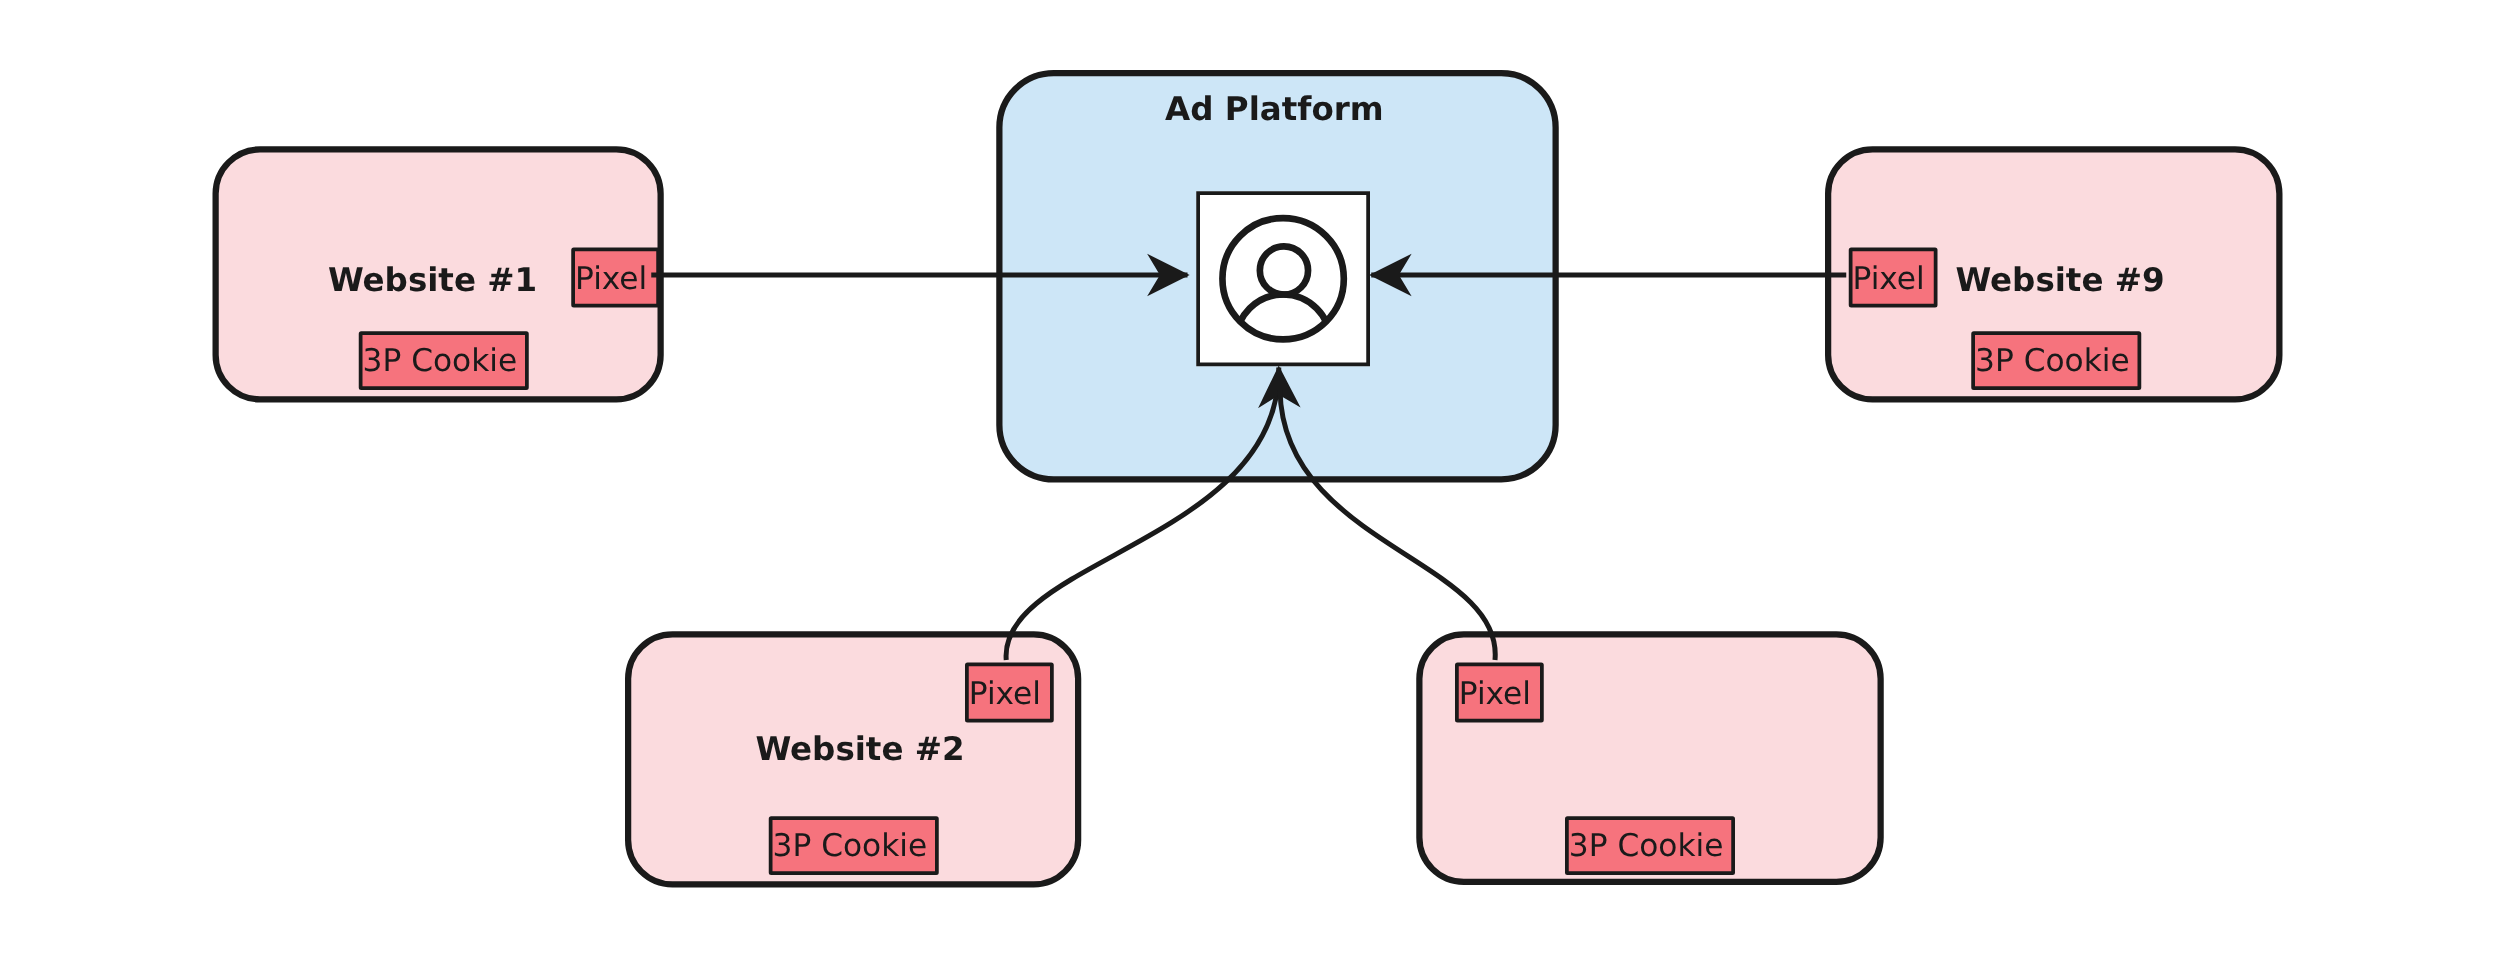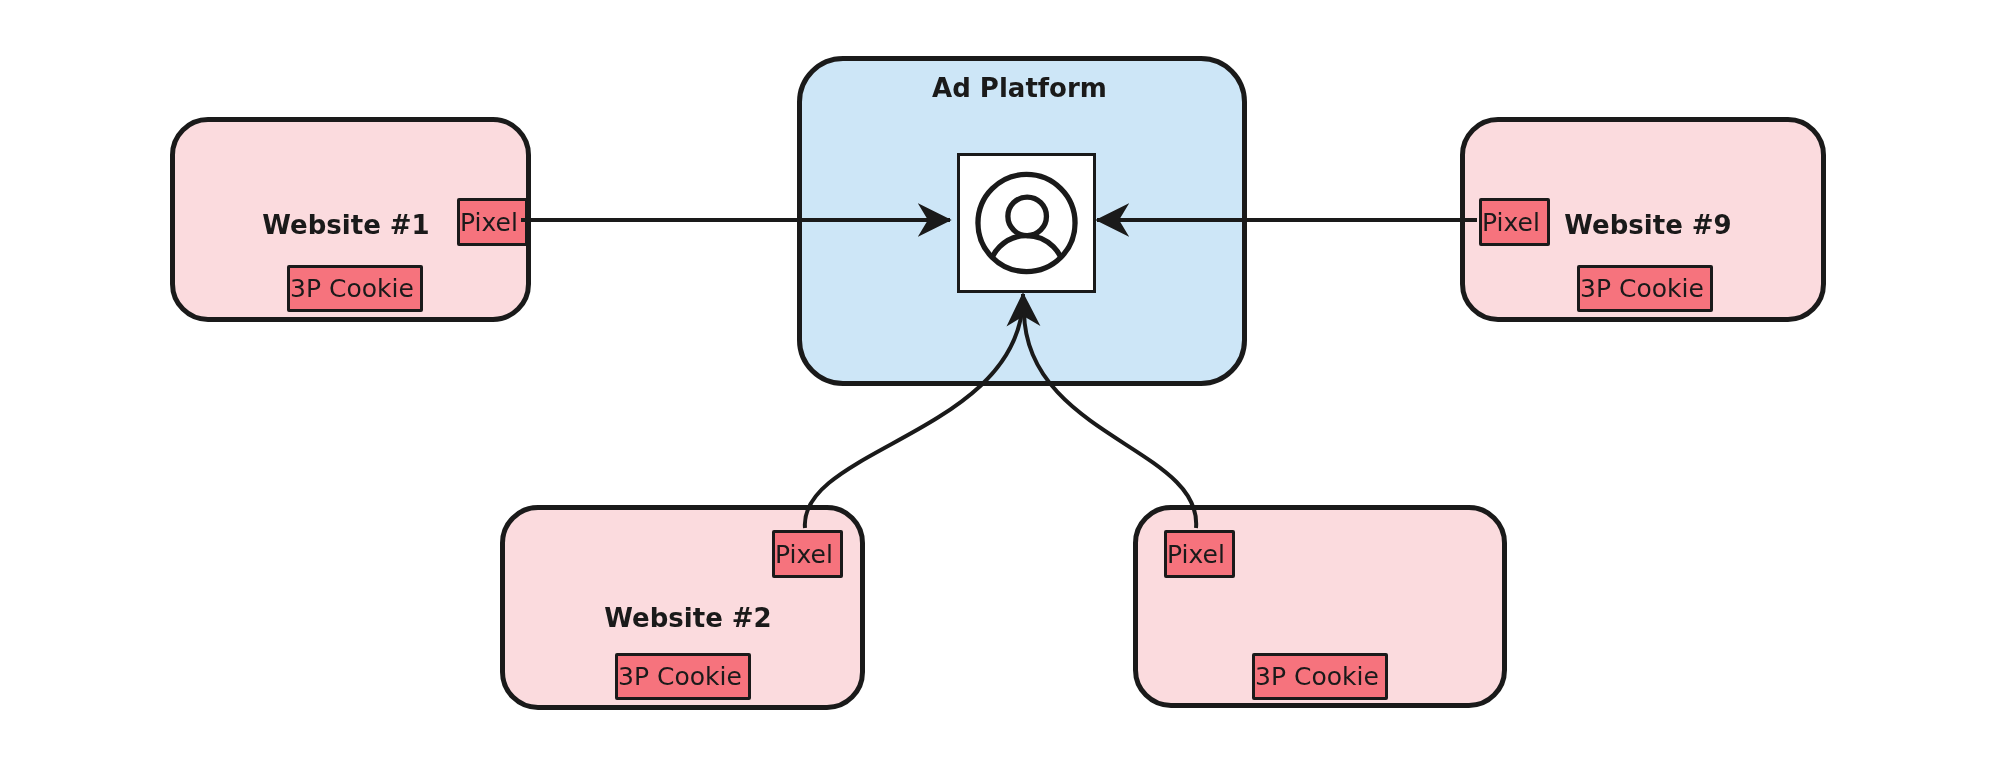--- a/index.html
+++ b/index.html
@@ -90,21 +90,21 @@
 
   
   #w4 { left: 1460px; top: 117px; width: 366px; height: 205px; }
   #w4 .badge-pixel  { left: 14px;  top: 76px;  width: 71px;  height: 48px; }
   #w4 .site-name { left: 93px;  top: 83px;  width: 180px; }
   #w4 .badge-cookie { left: 112px; top: 143px; width: 136px; height: 47px; }
 
   
   #w2 { left: 500px; top: 505px; width: 365px; height: 205px; }
   #w2 .badge-pixel  { left: 267px; top: 20px;  width: 71px;  height: 48px; }
-  #w2 .site-name { left: 93px;  top: 88px;  width: 180px; }
+  #w2 .site-name { left: 93px;  top: 70px;  width: 180px; }
   #w2 .badge-cookie { left: 110px; top: 143px; width: 136px; height: 47px; }
 
   
   #w3 { left: 1133px; top: 505px; width: 374px; height: 203px; }
   #w3 .badge-pixel  { left: 26px;  top: 20px;  width: 71px;  height: 48px; }
   #w3 .site-name { left: 97px;  top: 88px;  width: 180px; }
   #w3 .badge-cookie { left: 114px; top: 143px; width: 136px; height: 47px; }
 
   
   #platform { left: 797px; top: 56px; width: 450px; height: 330px; }

